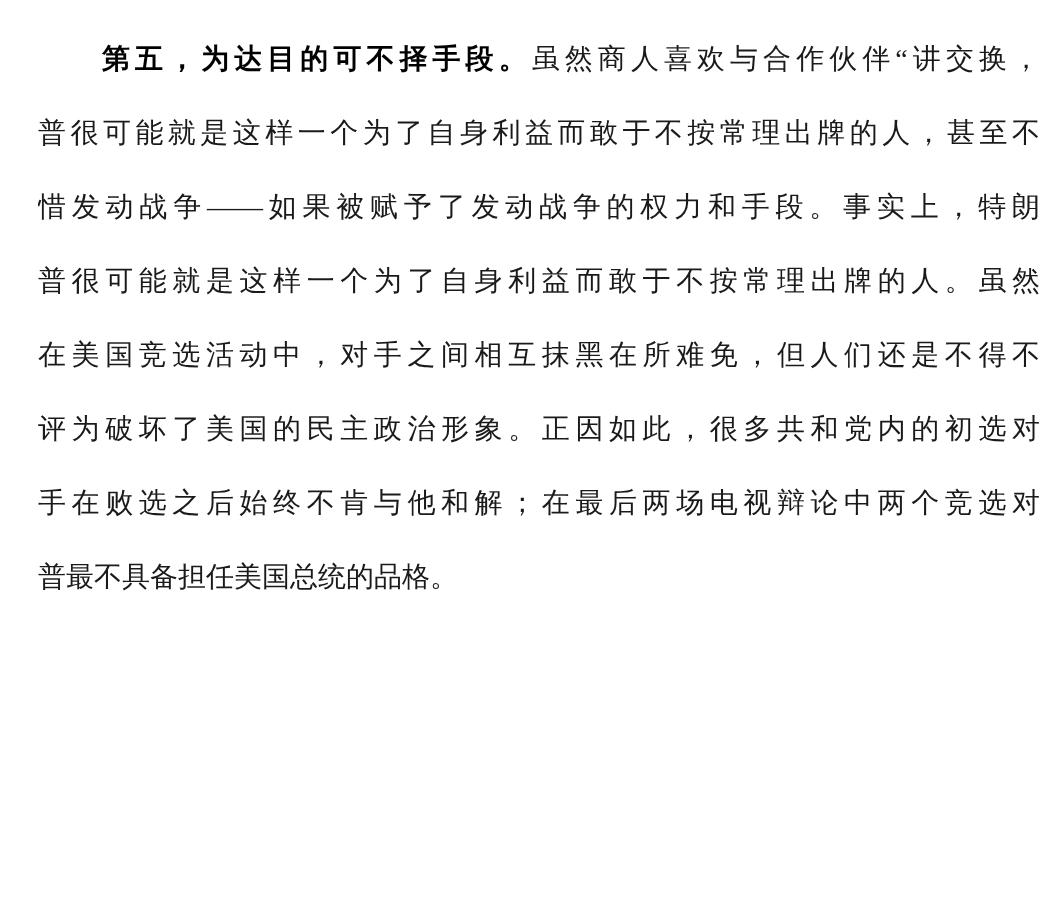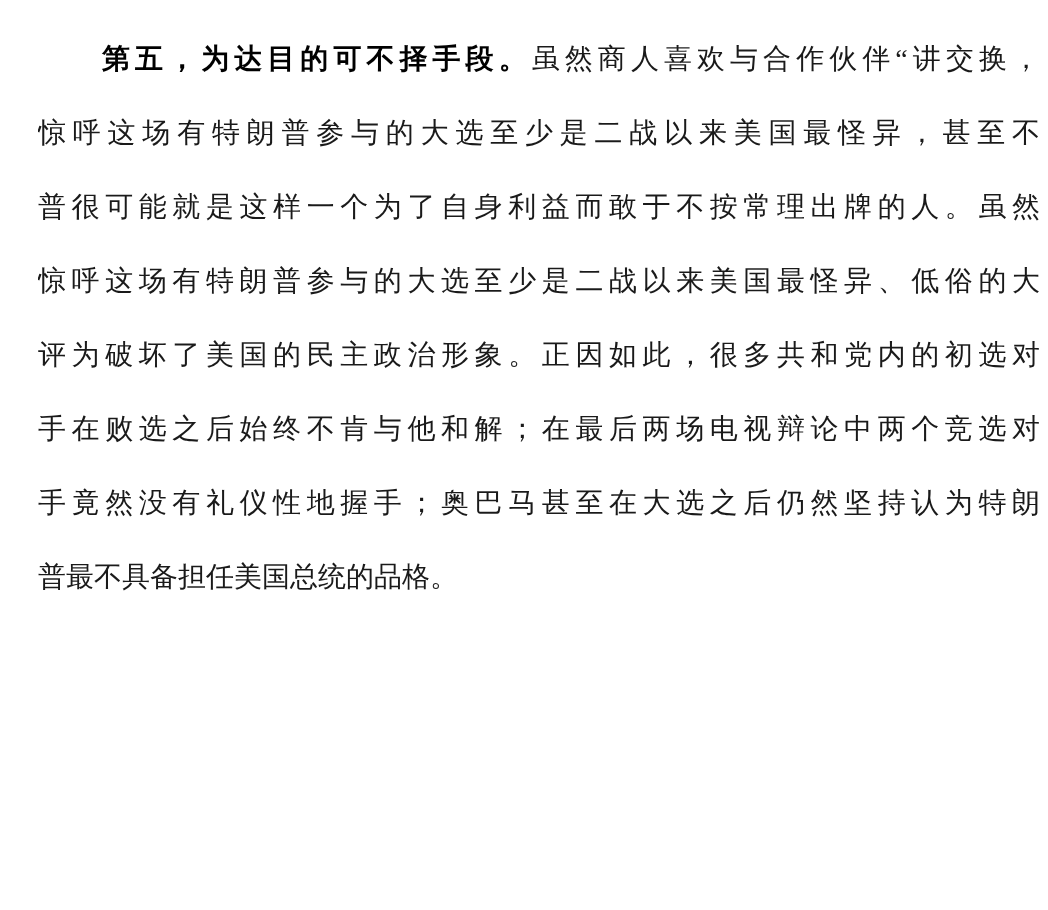--- a/index.html
+++ b/index.html
@@ -38,20 +38,20 @@
     color: #000000;
   }
 </style>
 </head>
 <body>
 
 <div class="page">
   <div class="text-line first-line">
     <span class="heading-bold">第五，为达目的可不择手段。</span><span>虽然商人喜欢与合作伙伴“讲交换，</span>
   </div>
-  <div class="text-line">惊呼这场有特朗普参与的大选至少是二战以来美国最怪异，甚至不</div>
+  <div class="text-line">普很可能就是这样一个为了自身利益而敢于不按常理出牌的人，甚至不</div>
+  <div class="text-line">惜发动战争——如果被赋予了发动战争的权力和手段。事实上，特朗</div>
   <div class="text-line">普很可能就是这样一个为了自身利益而敢于不按常理出牌的人。虽然</div>
-  <div class="text-line">惊呼这场有特朗普参与的大选至少是二战以来美国最怪异、低俗的大</div>
+  <div class="text-line">在美国竞选活动中，对手之间相互抹黑在所难免，但人们还是不得不</div>
   <div class="text-line">评为破坏了美国的民主政治形象。正因如此，很多共和党内的初选对</div>
   <div class="text-line">手在败选之后始终不肯与他和解；在最后两场电视辩论中两个竞选对</div>
-  <div class="text-line">手竟然没有礼仪性地握手；奥巴马甚至在大选之后仍然坚持认为特朗</div>
   <div class="text-line last-line">普最不具备担任美国总统的品格。</div>
 </div>
 
 </body></html>

